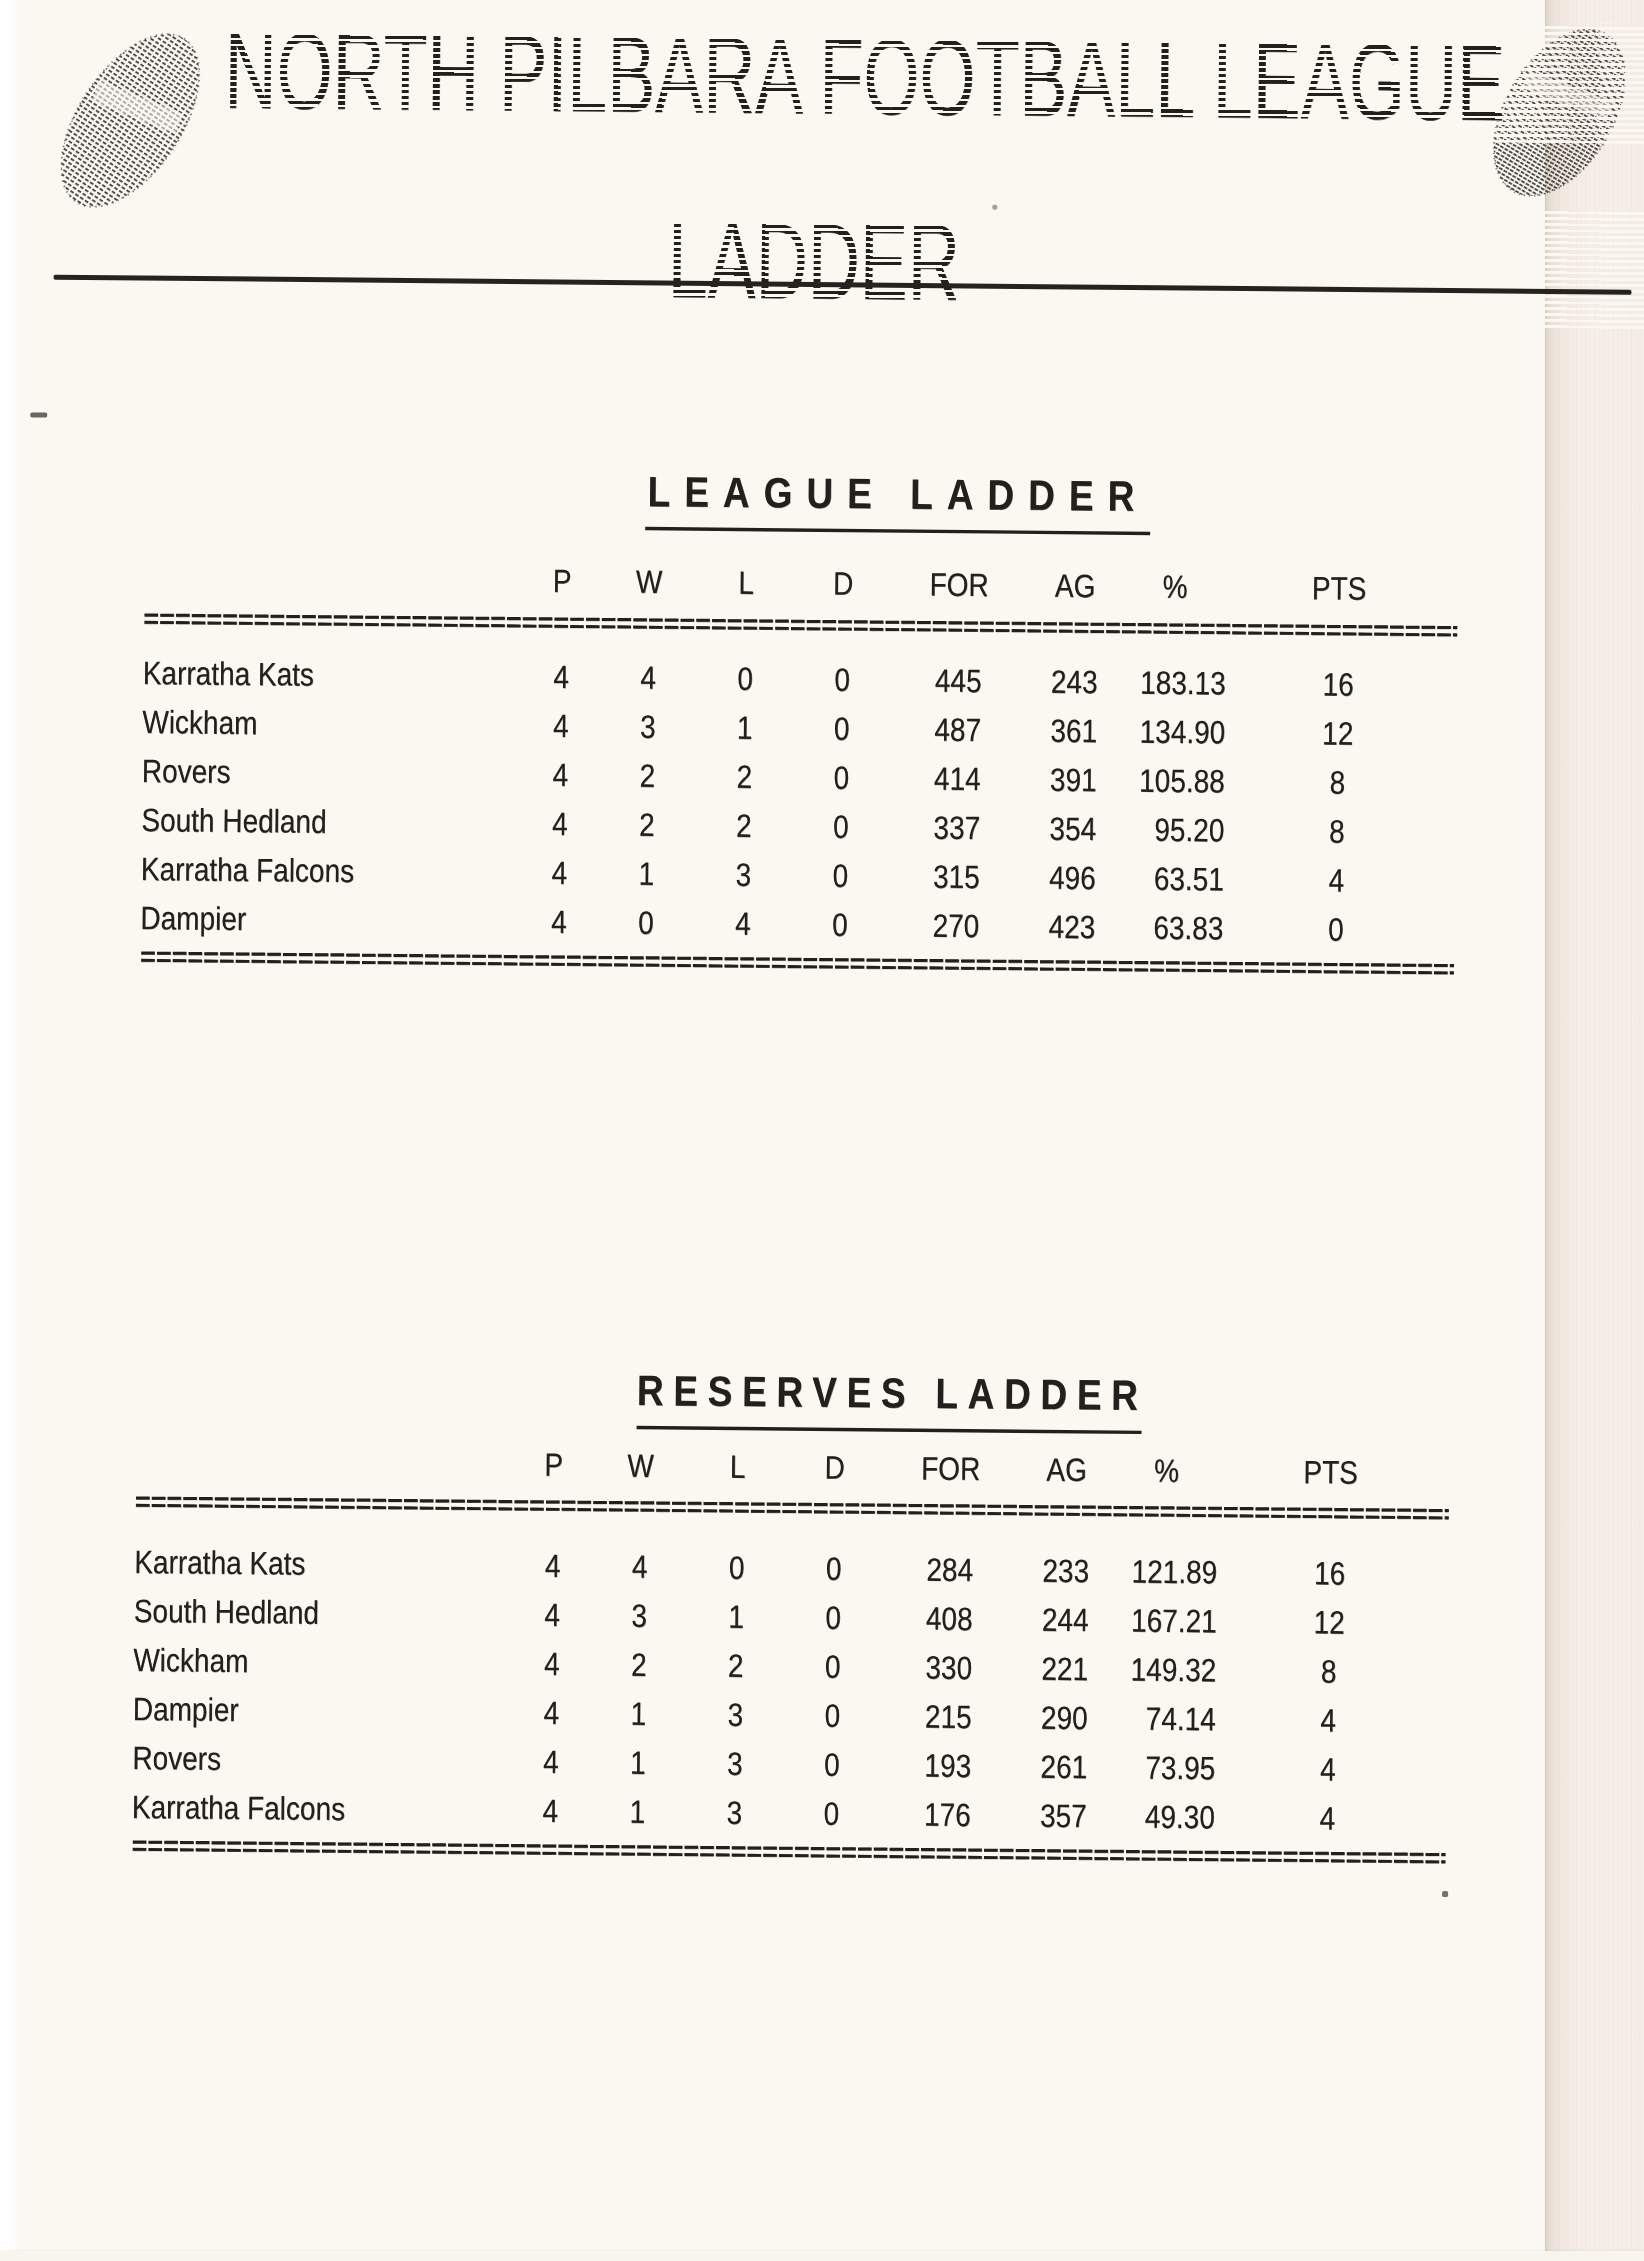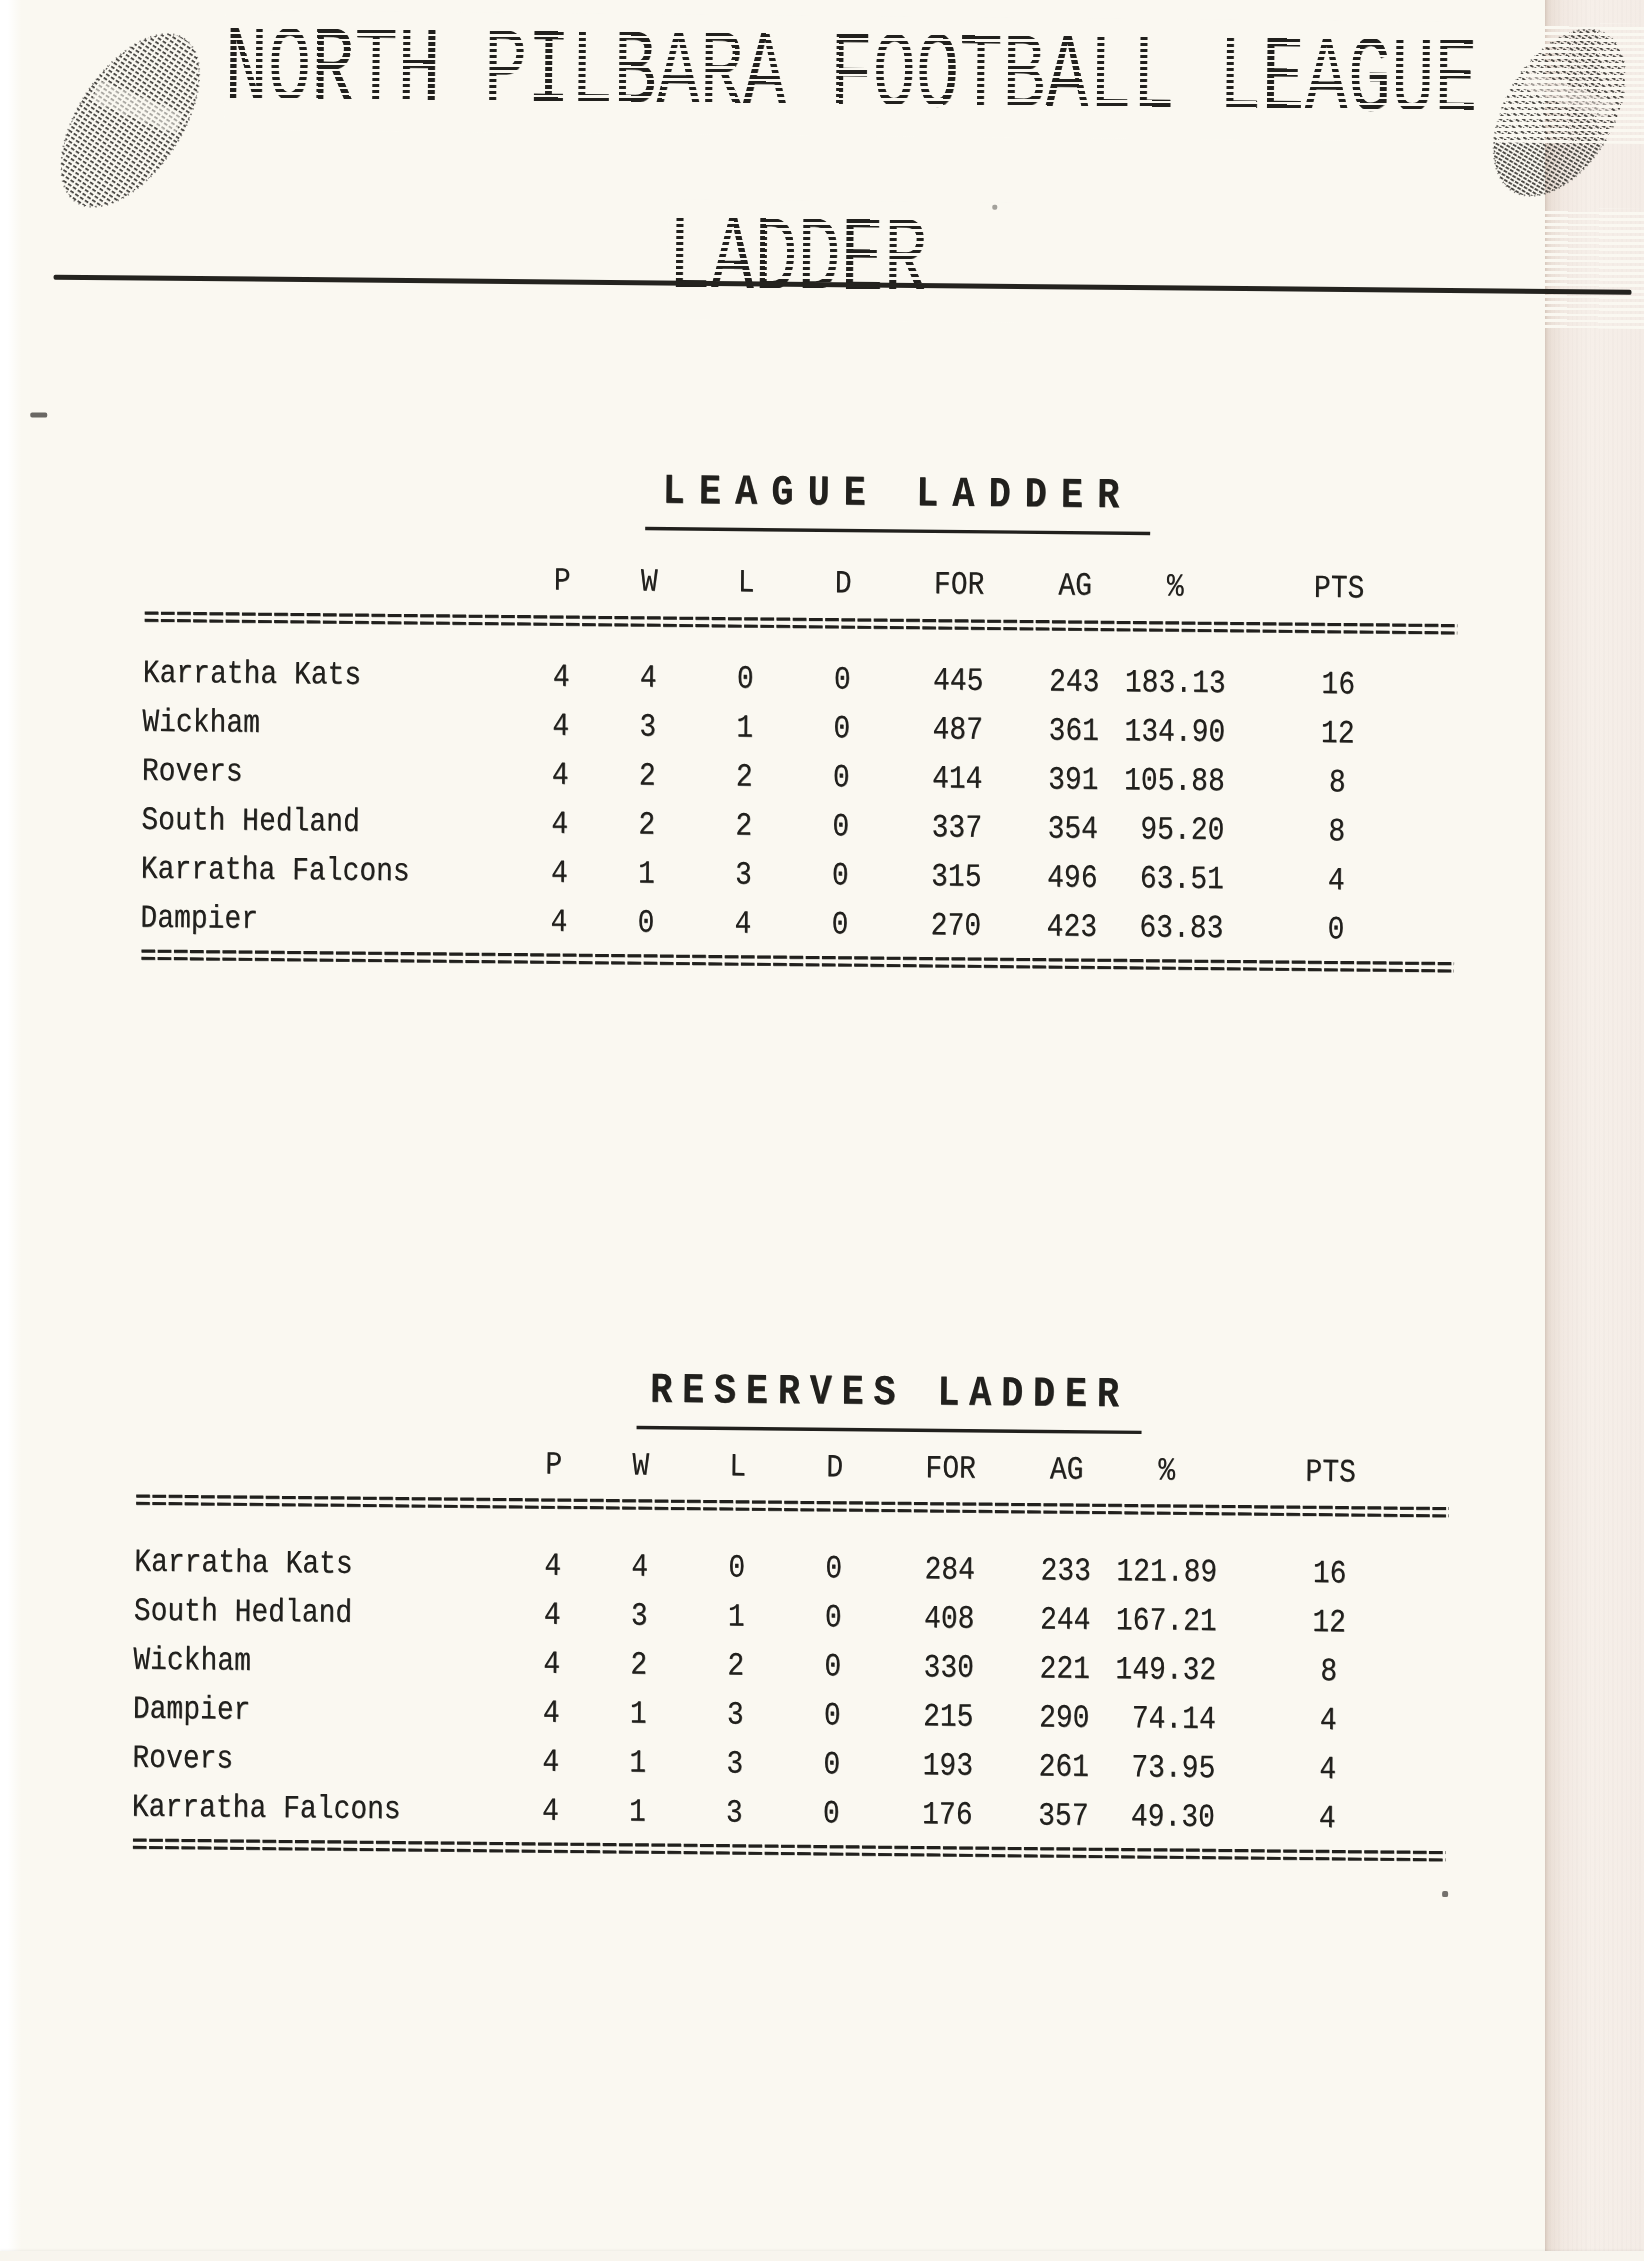--- a/index.html
+++ b/index.html
@@ -1,17 +1,17 @@
 <!DOCTYPE html>
 <html style="font-size:10.3px"><head>
 <meta charset="utf-8">
 <style>
   html,body{margin:0;padding:0;background:#e8e4da;}
   .sheet{position:relative;width:1644px;height:2261px;background:#faf8f1;overflow:hidden;
-         font-family:Liberation Mono, monospace;color:#21201d;}
+         font-family:Liberation Sans, sans-serif;color:#21201d;}
   
   .edge-strip{position:absolute;top:0;left:1545px;width:99px;height:2261px;
     background:linear-gradient(to right,#d9cabf 0px,#eadfd6 4.5px,#f2e9e2 18px,#f6efe9 45px,#f4ece6 99px);}
   .edge-strip::after{content:"";position:absolute;inset:0;opacity:.25;
     background:repeating-linear-gradient(to right,rgba(0,0,0,.05) 0 1.3px,rgba(0,0,0,0) 1.3px 4.5px);}
   .left-edge{position:absolute;top:0;left:0;width:22px;height:100%;
     background:linear-gradient(to right,#ffffff 0 7.7px,rgba(255,255,255,0) 22px);}
   .bottom-edge{position:absolute;left:0;bottom:0;width:100%;height:10.3px;background:#f8f5ee;
     box-shadow:0 -1.3px 2.6px rgba(0,0,0,.05);}
   

